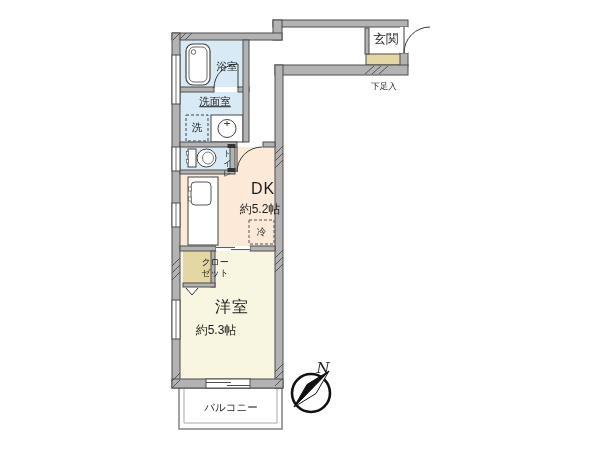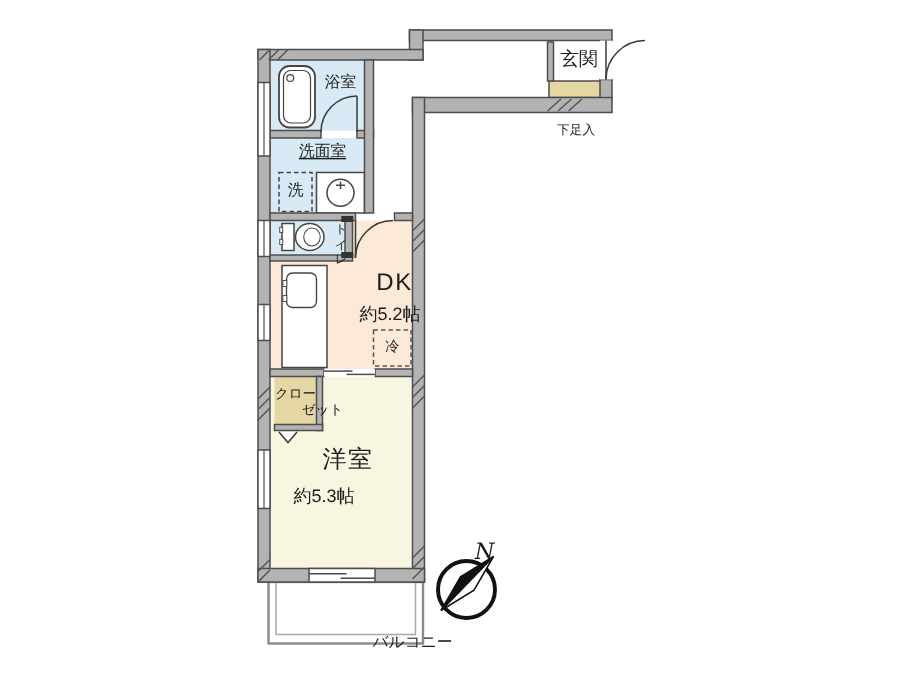--- a/index.html
+++ b/index.html
@@ -3,21 +3,21 @@
 <meta charset="utf-8">
 <style>
   html,body{margin:0;padding:0;background:#ffffff;}
   .stage{
     position:relative;width:600px;height:450px;background:#ffffff;overflow:hidden;
     font-family:"Liberation Sans","DejaVu Sans",sans-serif;color:#1c1c1c;
   }
   .stage svg{position:absolute;left:0;top:0;}
   .lbl{
     position:absolute;transform:translate(-50%,-50%);
-    white-space:nowrap;color:#1c1c1c;line-height:1.1;text-align:center;
+    white-space:nowrap;color:#1c1c1c;line-height:1.1;text-align:right;
   }
   .lbl.room-s{font-size:10.5px;}
   .lbl.room-l{font-size:16px;letter-spacing:1px;}
   .lbl.size{font-size:12px;letter-spacing:0;}
   .lbl.tiny{font-size:8.5px;}
   .lbl.small{font-size:9.5px;}
   .lbl.vert{writing-mode:vertical-rl;text-orientation:upright;font-size:8px;letter-spacing:1px;}
   .lbl.north{font-family:"DejaVu Serif","Liberation Serif",serif;font-style:italic;font-size:15px;}
   .lbl.closet{font-size:9px;line-height:11px;}
 </style>
@@ -155,30 +155,30 @@
       <path d="M172,381 L180,373 M172,388 L180,380"></path>
     </g>
 
     <g>
       <circle cx="311" cy="393" r="19" fill="#ffffff" stroke="#111111" stroke-width="2.6"></circle>
       <polygon points="329,371 316,393.5 294,407" fill="#ffffff" stroke="#111111" stroke-width="1"></polygon>
       <polygon points="329,371 307,384.5 294,407" fill="#111111" stroke="#111111" stroke-width="1"></polygon>
     </g>
   </svg>
 
-  <div class="lbl room-s" style="left:227px;top:56px;">浴室</div>
+  <div class="lbl room-s" style="left:227px;top:67px;">浴室</div>
   <div class="lbl room-s" style="left:215px;top:102px;text-decoration:underline;">洗面室</div>
   <div class="lbl room-s" style="left:197px;top:128px;">洗</div>
   <div class="lbl vert" style="left:226px;top:159px;">トイレ</div>
   <div class="lbl room-l" style="left:263px;top:189px;">DK</div>
   <div class="lbl size" style="left:246px;top:210px;padding-left:28px;">約5.2帖</div>
   <div class="lbl small" style="left:261.5px;top:232px;">冷</div>
   <div class="lbl closet" style="left:197px;top:268px;">
     <span style="display:block;">クロー</span>
     <span style="display:block;padding-left:36px;">ゼット</span>
   </div>
   <div class="lbl room-l" style="left:232px;top:307px;font-family:Liberation Serif, serif;">洋室</div>
   <div class="lbl size" style="left:216px;top:331px;">約5.3帖</div>
-  <div class="lbl room-s" style="left:231px;top:429px;margin-left:44px;">バルコニー</div>
+  <div class="lbl room-s" style="left:231px;top:408px;">バルコニー</div>
   <div class="lbl" style="left:386px;top:40px;font-size:12.5px;">玄関</div>
   <div class="lbl tiny" style="left:384px;top:71px;margin-top:16px;">下足入</div>
   <div class="lbl north" style="left:323px;top:368px;">N</div>
 </div>
 
 </body></html>

